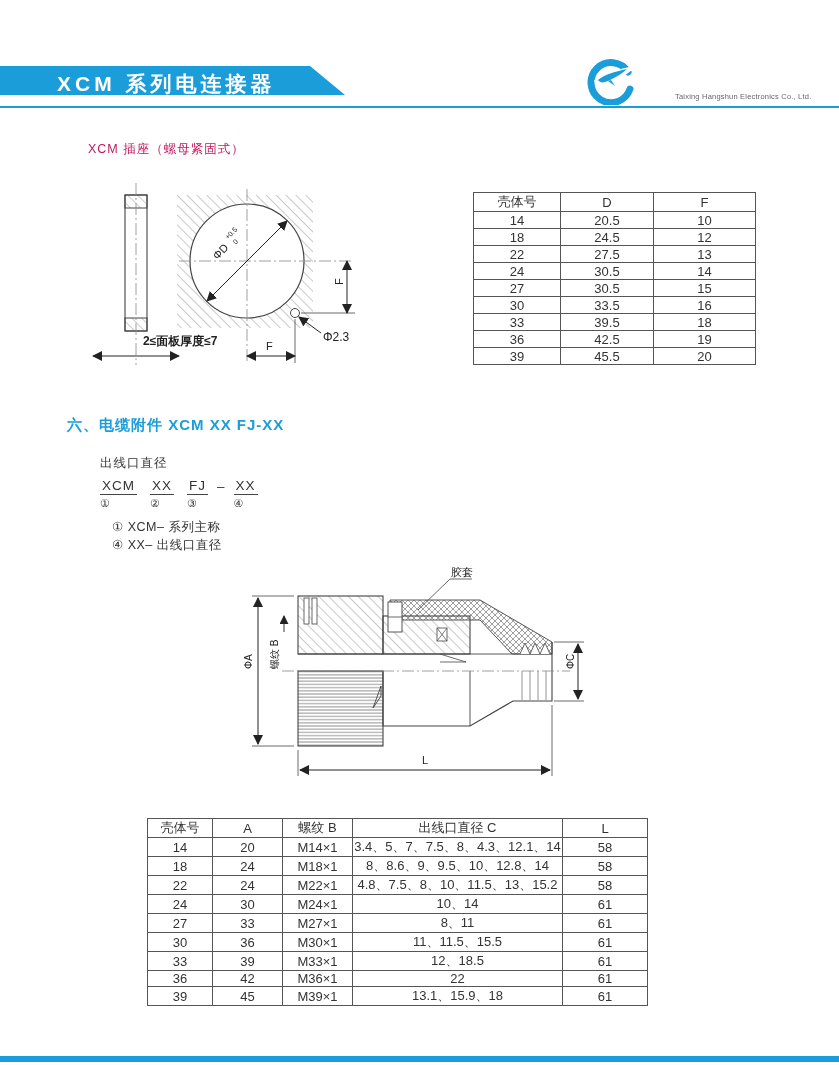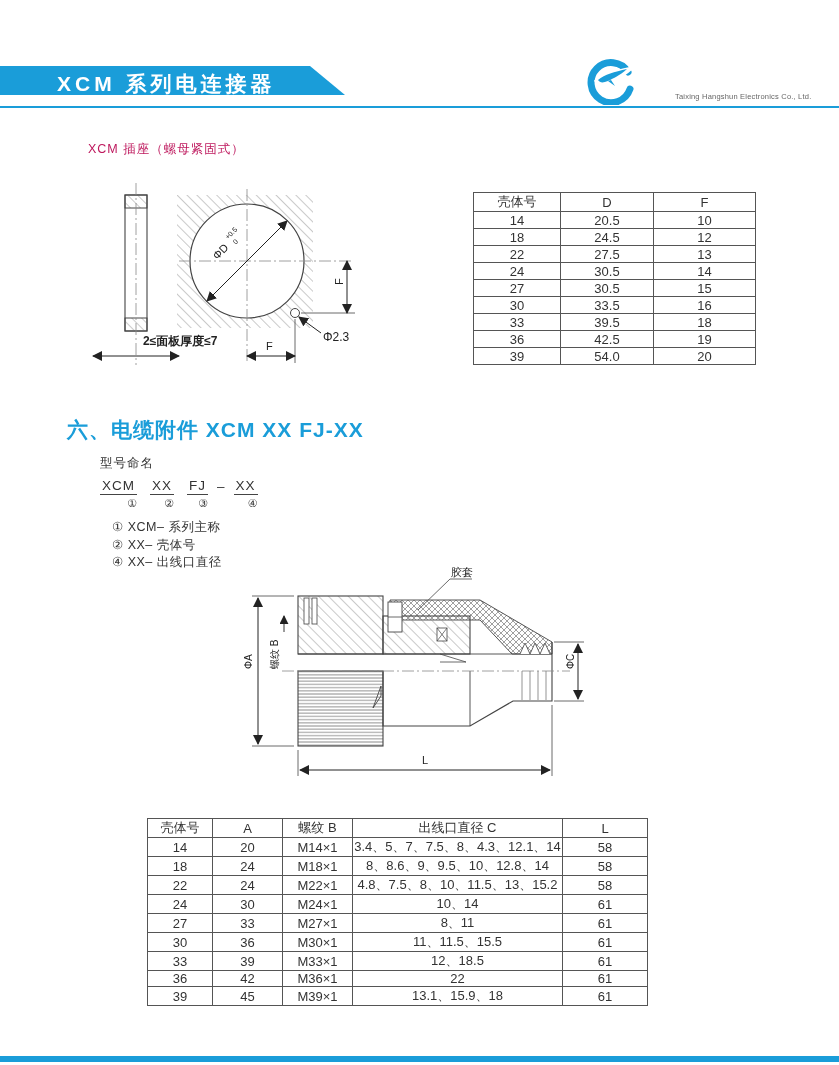--- a/index.html
+++ b/index.html
@@ -27,26 +27,26 @@
   }
   .company-en {
     position:absolute; left:675px; top:92px; font-size:7.5px; color:#666;
     letter-spacing:0.2px; white-space:nowrap;
   }
   .header-rule { position:absolute; left:0; top:106px; width:839px; height:2px; background:var(--accent); }
   .footer-bar  { position:absolute; left:0; top:1056px; width:839px; height:6px; background:var(--accent); }
 
   
   .socket-caption { position:absolute; left:88px; top:141px; font-size:12.5px; color:#be185d; letter-spacing:1px; }
-  .section-title  { position:absolute; left:67px; top:416px; font-size:21px; font-weight:bold; color:var(--accent); letter-spacing:1px; }
+  .section-title  { position:absolute; left:67px; top:416px; font-size:15px; font-weight:bold; color:var(--accent); letter-spacing:1px; }
   .naming-caption { position:absolute; left:100px; top:455px; font-size:12.5px; letter-spacing:1px; }
 
   
   .model-diagram { position:absolute; left:100px; top:478px; display:flex; align-items:flex-start; }
-  .model-part { display:inline-block; text-align:right; margin-right:13px; }
+  .model-part { display:inline-block; text-align:left; margin-right:13px; }
   .model-part .model-text { display:block; font-size:13.5px; letter-spacing:1px; border-bottom:1px solid #444; padding:0 2px 1px 2px; }
   .model-part .model-num  { display:block; font-size:11px; color:#333; margin-top:2px; }
   .model-dash { font-size:13.5px; margin:0 9px 0 -4px; line-height:17px; }
   .legend { position:absolute; left:112px; top:519px; }
   .legend-item { font-size:12.5px; line-height:17.5px; letter-spacing:0.5px; white-space:nowrap; }
 
   
   table.data-table {
     border-collapse:collapse; table-layout:fixed;
     font-size:13px; color:#333; text-align:center;padding-left:25px;
@@ -182,29 +182,29 @@
             <td>39.5</td>
             <td>18</td>
           </tr>
           <tr>
             <td>36</td>
             <td>42.5</td>
             <td>19</td>
           </tr>
           <tr>
             <td>39</td>
-            <td>54.0</td>
+            <td>45.5</td>
             <td>20</td>
           </tr>
         </tbody>
       </table>
   </div>
 
   <div class="section-title">六、电缆附件 XCM XX FJ-XX</div>
-  <div class="naming-caption">型号命名</div>
+  <div class="naming-caption">出线口直径</div>
 
   <div class="model-diagram">
     <span class="model-part">
       <span class="model-text">XCM</span>
       <span class="model-num">①</span>
     </span>
     <span class="model-part">
       <span class="model-text">XX</span>
       <span class="model-num">②</span>
     </span>
@@ -214,21 +214,20 @@
     </span>
     <span class="model-dash">–</span>
     <span class="model-part">
       <span class="model-text">XX</span>
       <span class="model-num">④</span>
     </span>
   </div>
 
   <div class="legend">
     <div class="legend-item">① XCM– 系列主称</div>
-    <div class="legend-item">② XX– 壳体号</div>
     <div class="legend-item">④ XX– 出线口直径</div>
   </div>
 
   <svg class="drawing d2" width="350" height="235" viewBox="0 0 350 235">
     <defs>
       <pattern id="hatch2" width="7" height="7" patternUnits="userSpaceOnUse" patternTransform="rotate(-45)">
         <line x1="0" y1="0" x2="0" y2="7" stroke="#8a8a8a" stroke-width="0.9"></line>
       </pattern>
       <pattern id="cross2" width="6" height="6" patternUnits="userSpaceOnUse">
         <path d="M0 6 L6 0 M0 0 L6 6" stroke="#777" stroke-width="0.7"></path>

